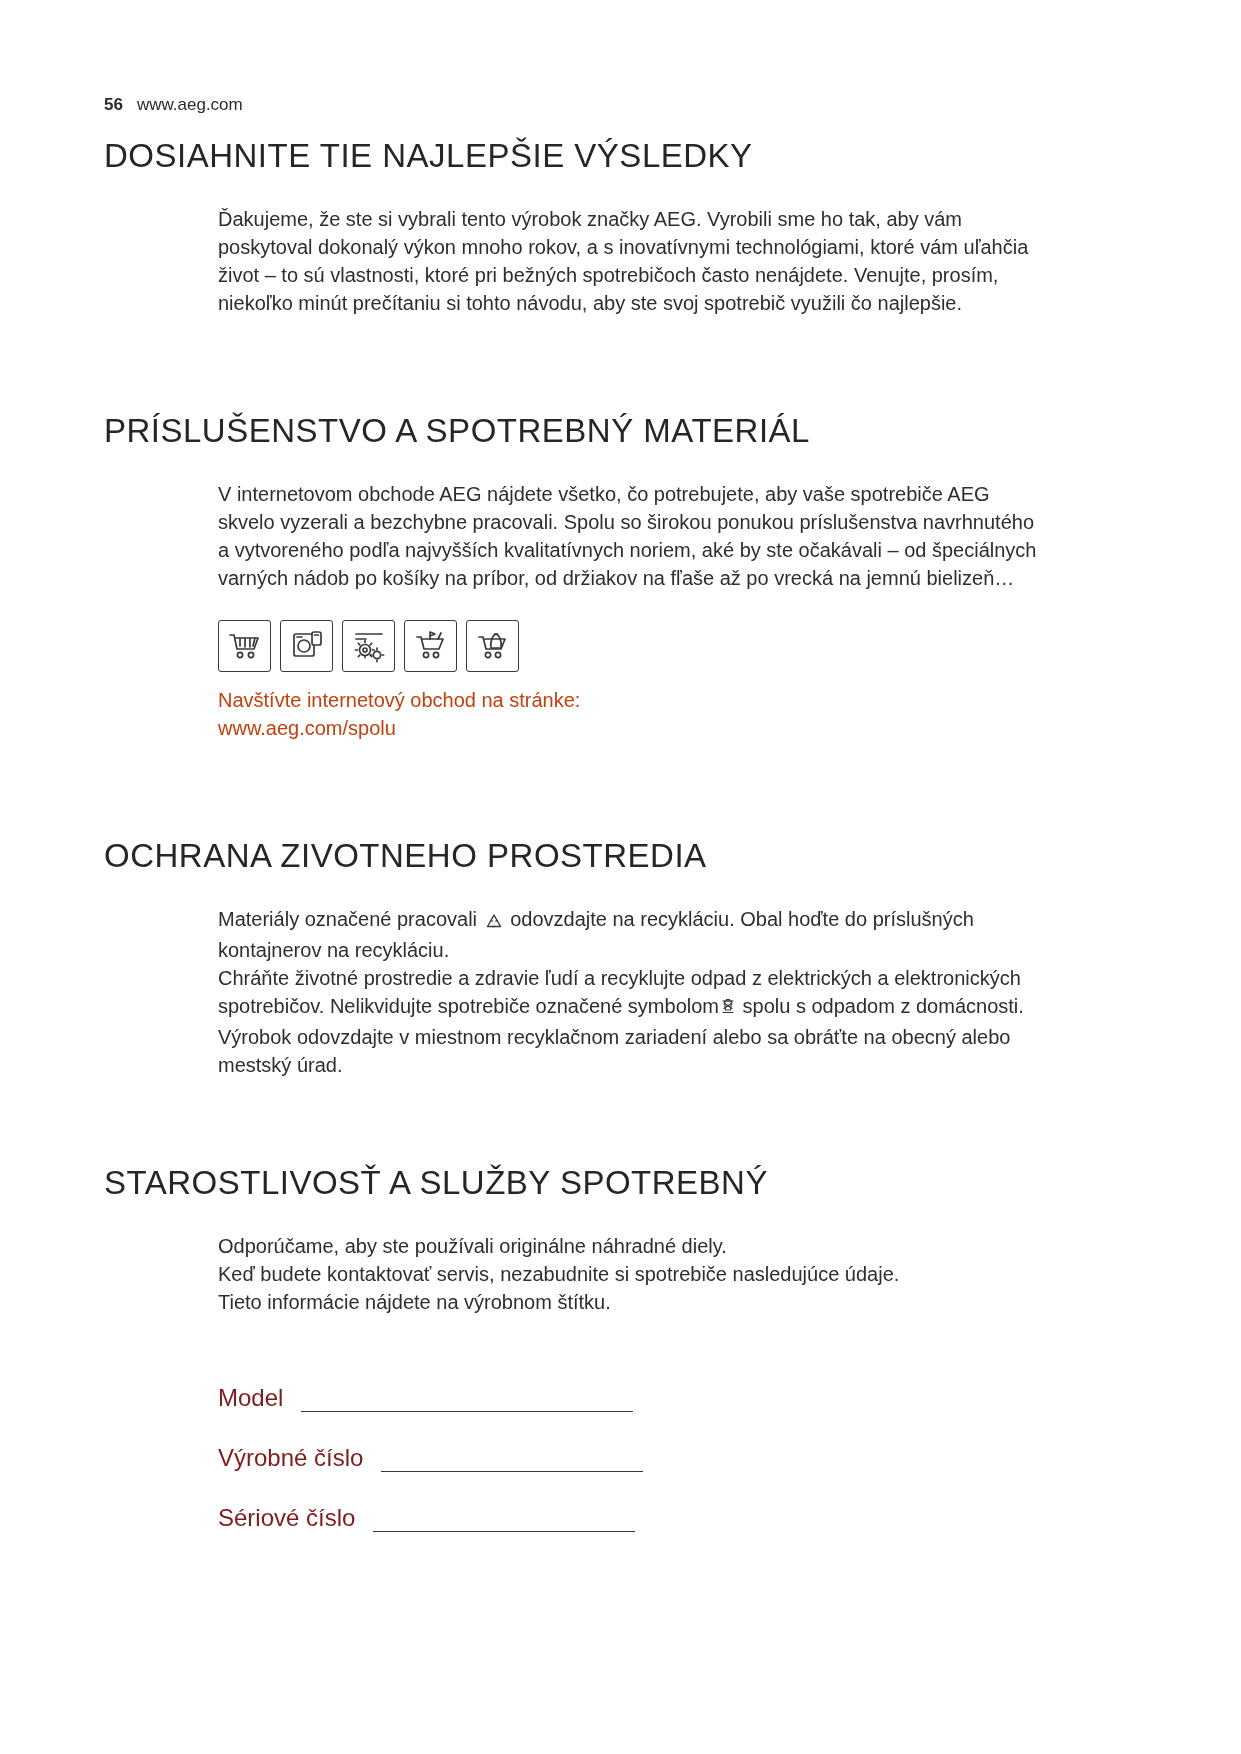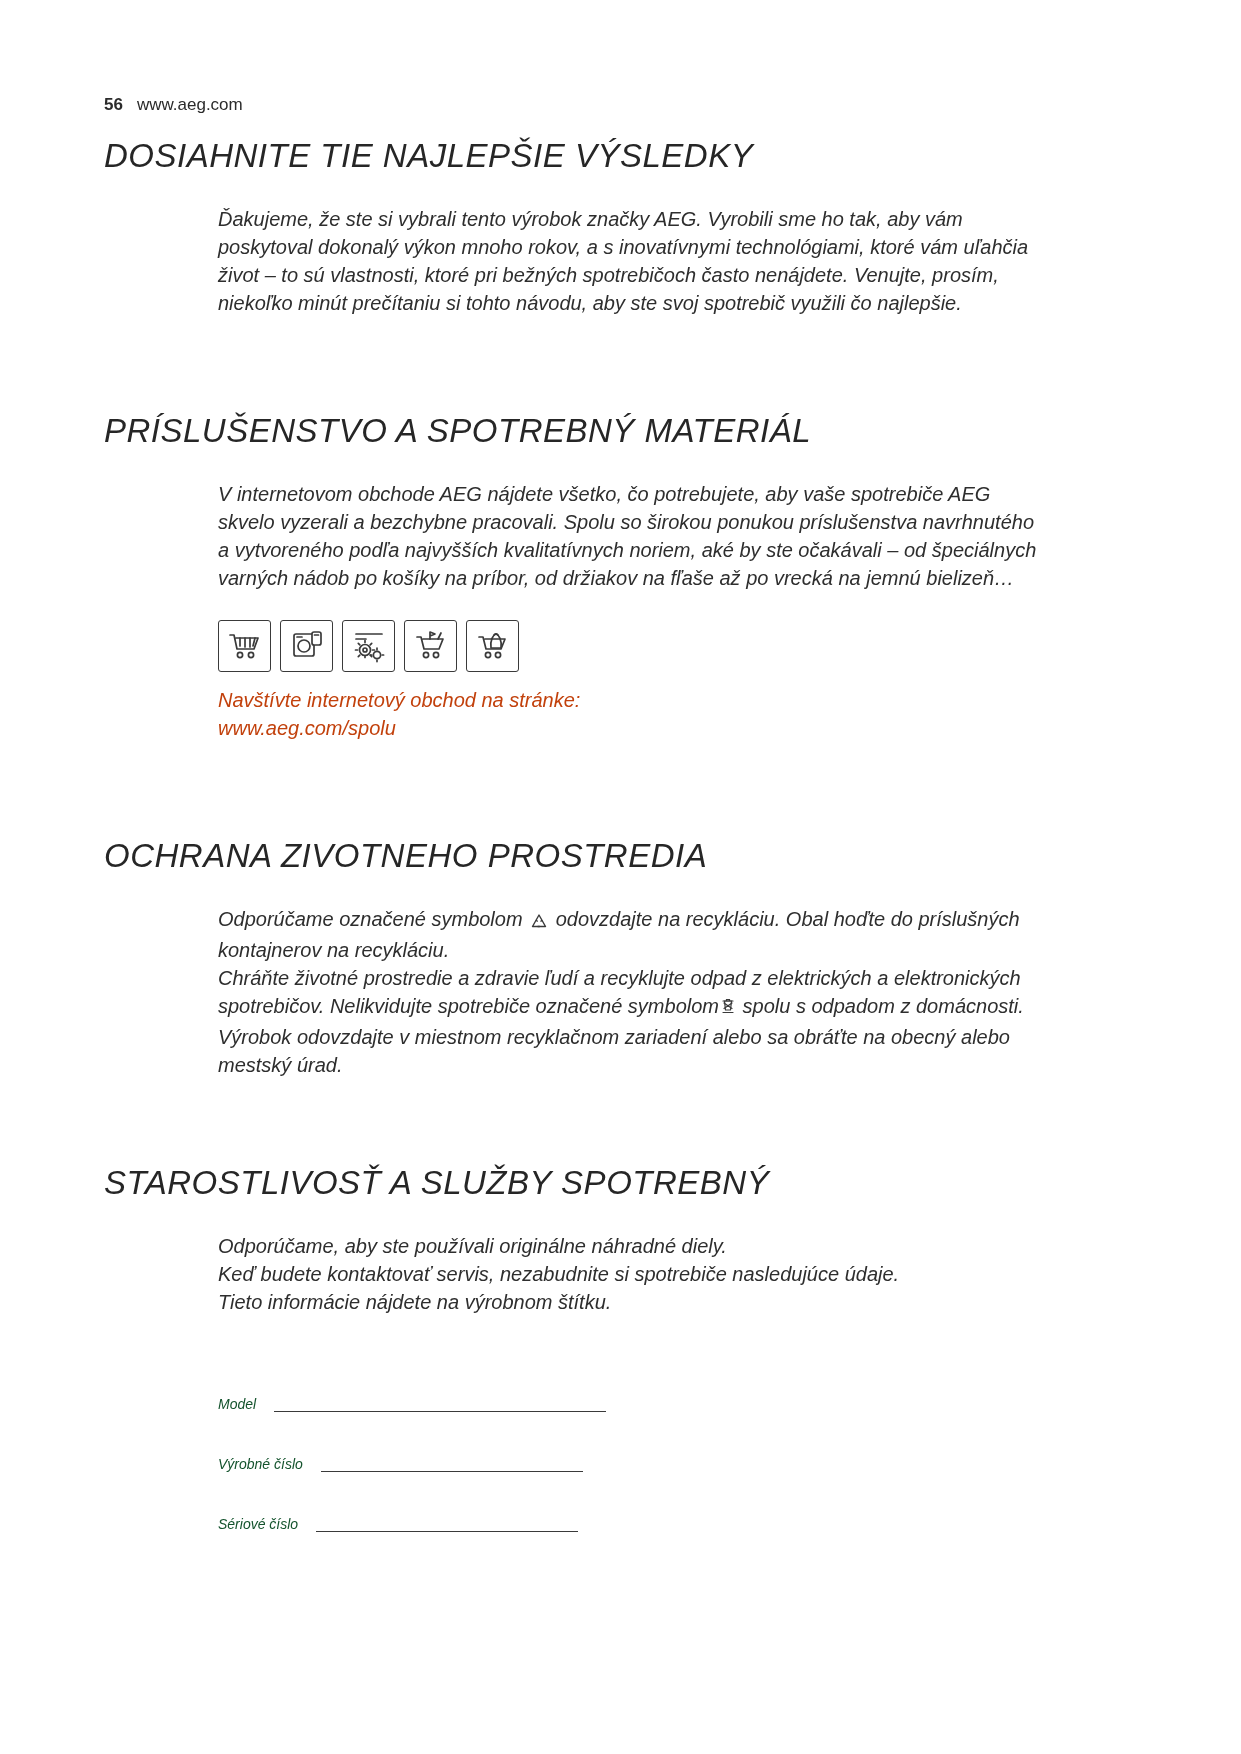--- a/index.html
+++ b/index.html
@@ -31,21 +31,21 @@
     padding-left: 114px;
     max-width: 940px;
   }
   p.body-text {
     font-size: 20px;
     line-height: 28px;
     color: #2e2e2e;
     max-width: 820px;
     margin-top: 30px;
   }
-  .section { margin-top: 0; font-style: italic; }
+  .section { margin-top: 0; }
   .gap-lg { margin-top: 95px; }
   .gap-md { margin-top: 85px; }
 
   
   .icons-row {
     display: flex;
     gap: 9px;
     margin-top: 28px;
     margin-bottom: 14px;
   }
@@ -76,22 +76,22 @@
 
   
   .form-area { margin-top: 66px; }
   .form-row {
     display: flex;
     align-items: flex-end;
     margin-bottom: 30px;
     height: 30px;
   }
   .form-label {
-    font-size: 14px;
-    color: #14532d;
+    font-size: 24px;
+    color: #7f1d1d;
     margin-right: 18px;
     white-space: nowrap;
   }
   .form-line {
     display: inline-block;
     border-bottom: 1.7px solid #3a3a3a;
     height: 22px;
   }
   .line-model   { width: 332px; }
   .line-serial1 { width: 262px; }
@@ -173,21 +173,21 @@
 
       <div class="shop-line">Navštívte internetový obchod na stránke:</div>
       <div class="shop-line">www.aeg.com/spolu</div>
     </div>
   </div>
 
   <div class="section gap-lg">
     <h1 class="section-heading">OCHRANA ZIVOTNEHO PROSTREDIA</h1>
     <div class="indent">
       <p class="body-text">
-        <span>Odporúčame označené symbolom </span><span class="inline-sym"><svg width="18" height="16" viewBox="0 0 18 16" fill="none" stroke="#3a3a3a" stroke-width="1.4" stroke-linejoin="round">
+        <span>Materiály označené pracovali </span><span class="inline-sym"><svg width="18" height="16" viewBox="0 0 18 16" fill="none" stroke="#3a3a3a" stroke-width="1.4" stroke-linejoin="round">
               <path d="M9 2 L15.5 13.5 H2.5 Z"></path>
               <path d="M6.2 7 l1.4 1.6 M12 7 l-1.4 1.6 M7.6 13.5 h2.2"></path>
             </svg></span><span> odovzdajte na recykláciu. Obal hoďte do príslušných kontajnerov na recykláciu.</span><br>
         <span>Chráňte životné prostredie a zdravie ľudí a recyklujte odpad z elektrických a elektronických spotrebičov. Nelikvidujte spotrebiče označené symbolom</span><span class="inline-sym"><svg width="14" height="19" viewBox="0 0 14 19" fill="none" stroke="#3a3a3a" stroke-width="1.2" stroke-linecap="round">
               <path d="M3.5 4 h7 l-1 9 h-5 Z"></path>
               <path d="M2 4 h10 M5.5 4 v-1.5 h3 V4"></path>
               <path d="M2 15.5 h10"></path>
               <path d="M3 6 l8 5.5 M11 6 l-8 5.5"></path>
             </svg></span><span> spolu s odpadom z domácnosti. Výrobok odovzdajte v miestnom recyklačnom zariadení alebo sa obráťte na obecný alebo mestský úrad.</span>
       </p>

